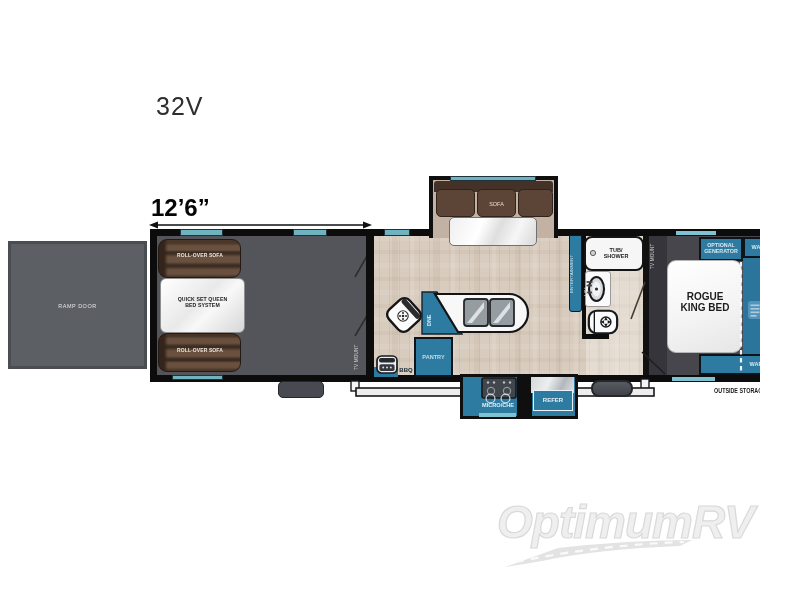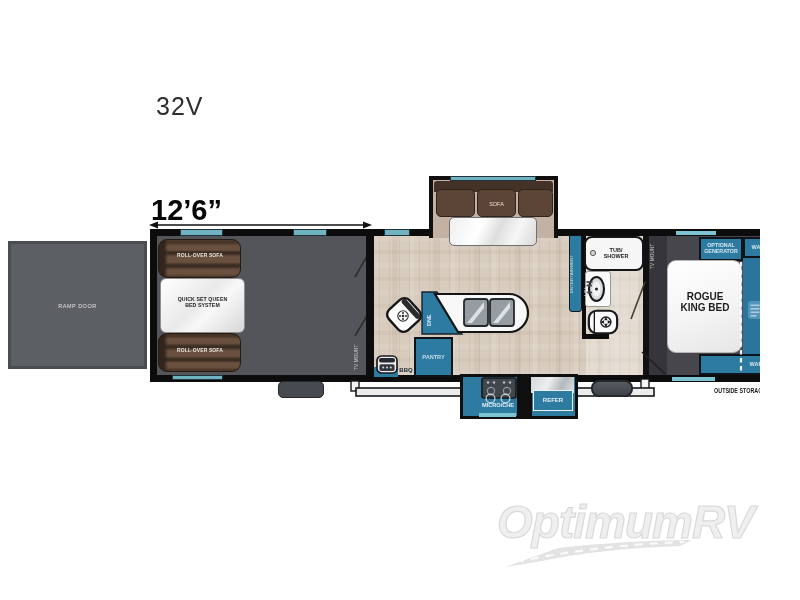--- a/index.html
+++ b/index.html
@@ -7,21 +7,21 @@
         font-family:"Liberation Sans",sans-serif;}
   .abs{position:absolute;}
   .lbl{position:absolute;color:#fff;font-weight:bold;text-align:center;line-height:1.1;}
 </style>
 </head>
 <body>
 <div id="page">
 
 <div class="abs" style="left:156px;top:92px;font-size:25px;color:#2e2e2e;letter-spacing:1px;">32V</div>
 
-<div class="abs" style="left:151px;top:194px;font-size:29px;font-weight:bold;color:#050505;">12’6”</div>
+<div class="abs" style="left:151px;top:194px;font-size:24px;font-weight:bold;color:#050505;">12’6”</div>
 
 <svg class="abs" style="left:148px;top:218px;" width="225" height="14" viewBox="0 0 225 14">
   <line x1="6" y1="7" x2="219" y2="7" stroke="#111" stroke-width="1.6"></line>
   <path d="M1,7 L10,3.4 L10,10.6 Z" fill="#111"></path>
   <path d="M224,7 L215,3.4 L215,10.6 Z" fill="#111"></path>
 </svg>
 
 <div class="abs" style="left:8px;top:241px;width:139px;height:128px;background:#5c5f64;border:3px solid #4a4d52;box-sizing:border-box;"></div>
 <div class="lbl" style="left:30px;top:303px;width:95px;font-size:5.5px;font-weight:normal;color:#e3e3e3;letter-spacing:.5px;">RAMP DOOR</div>
 

